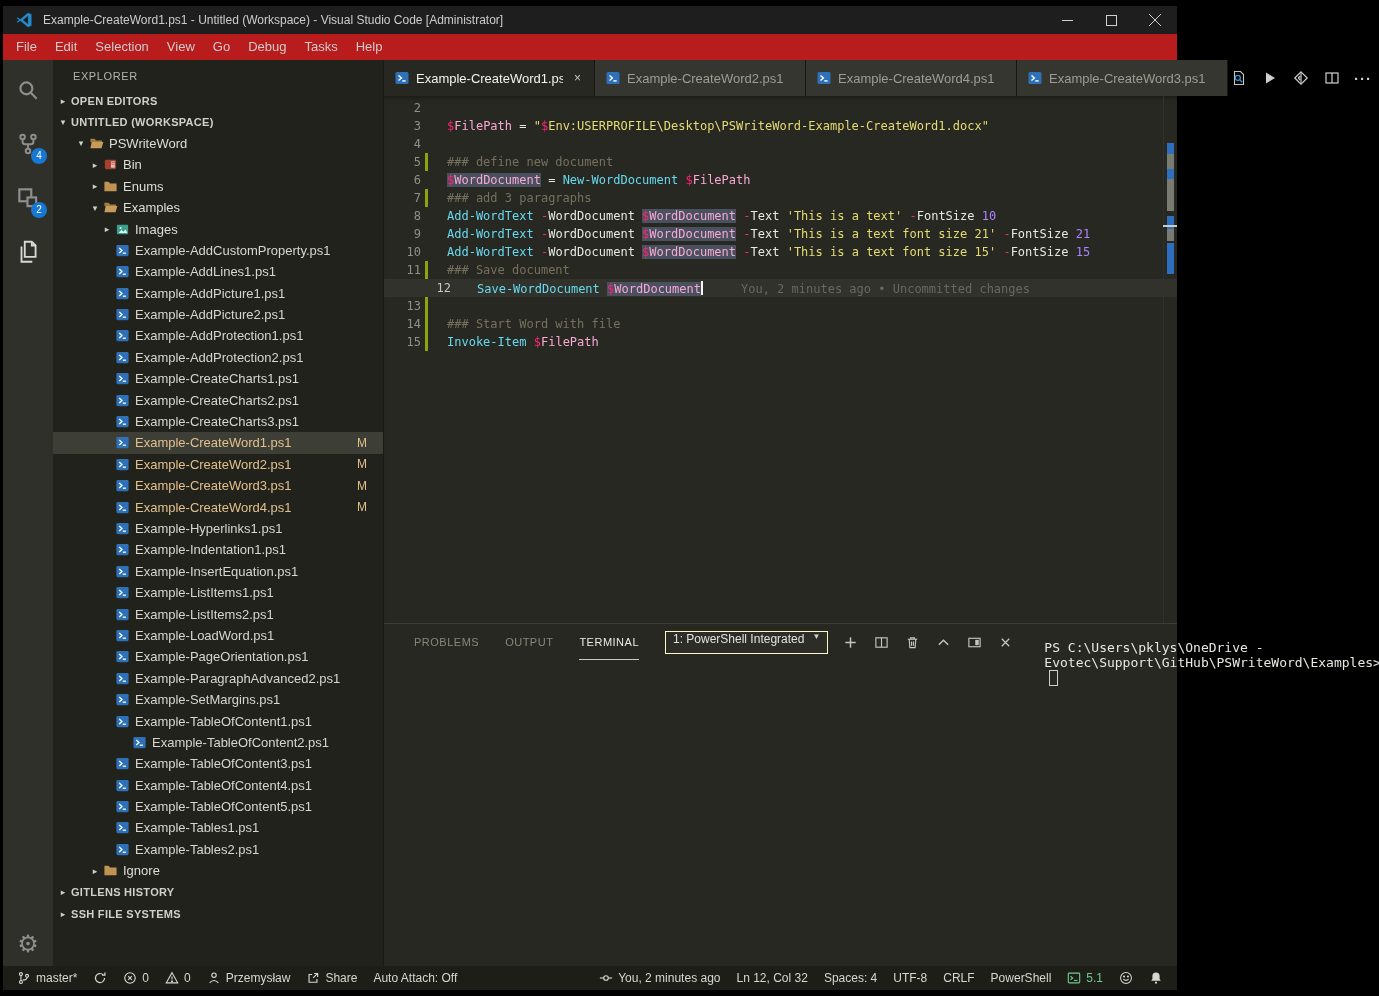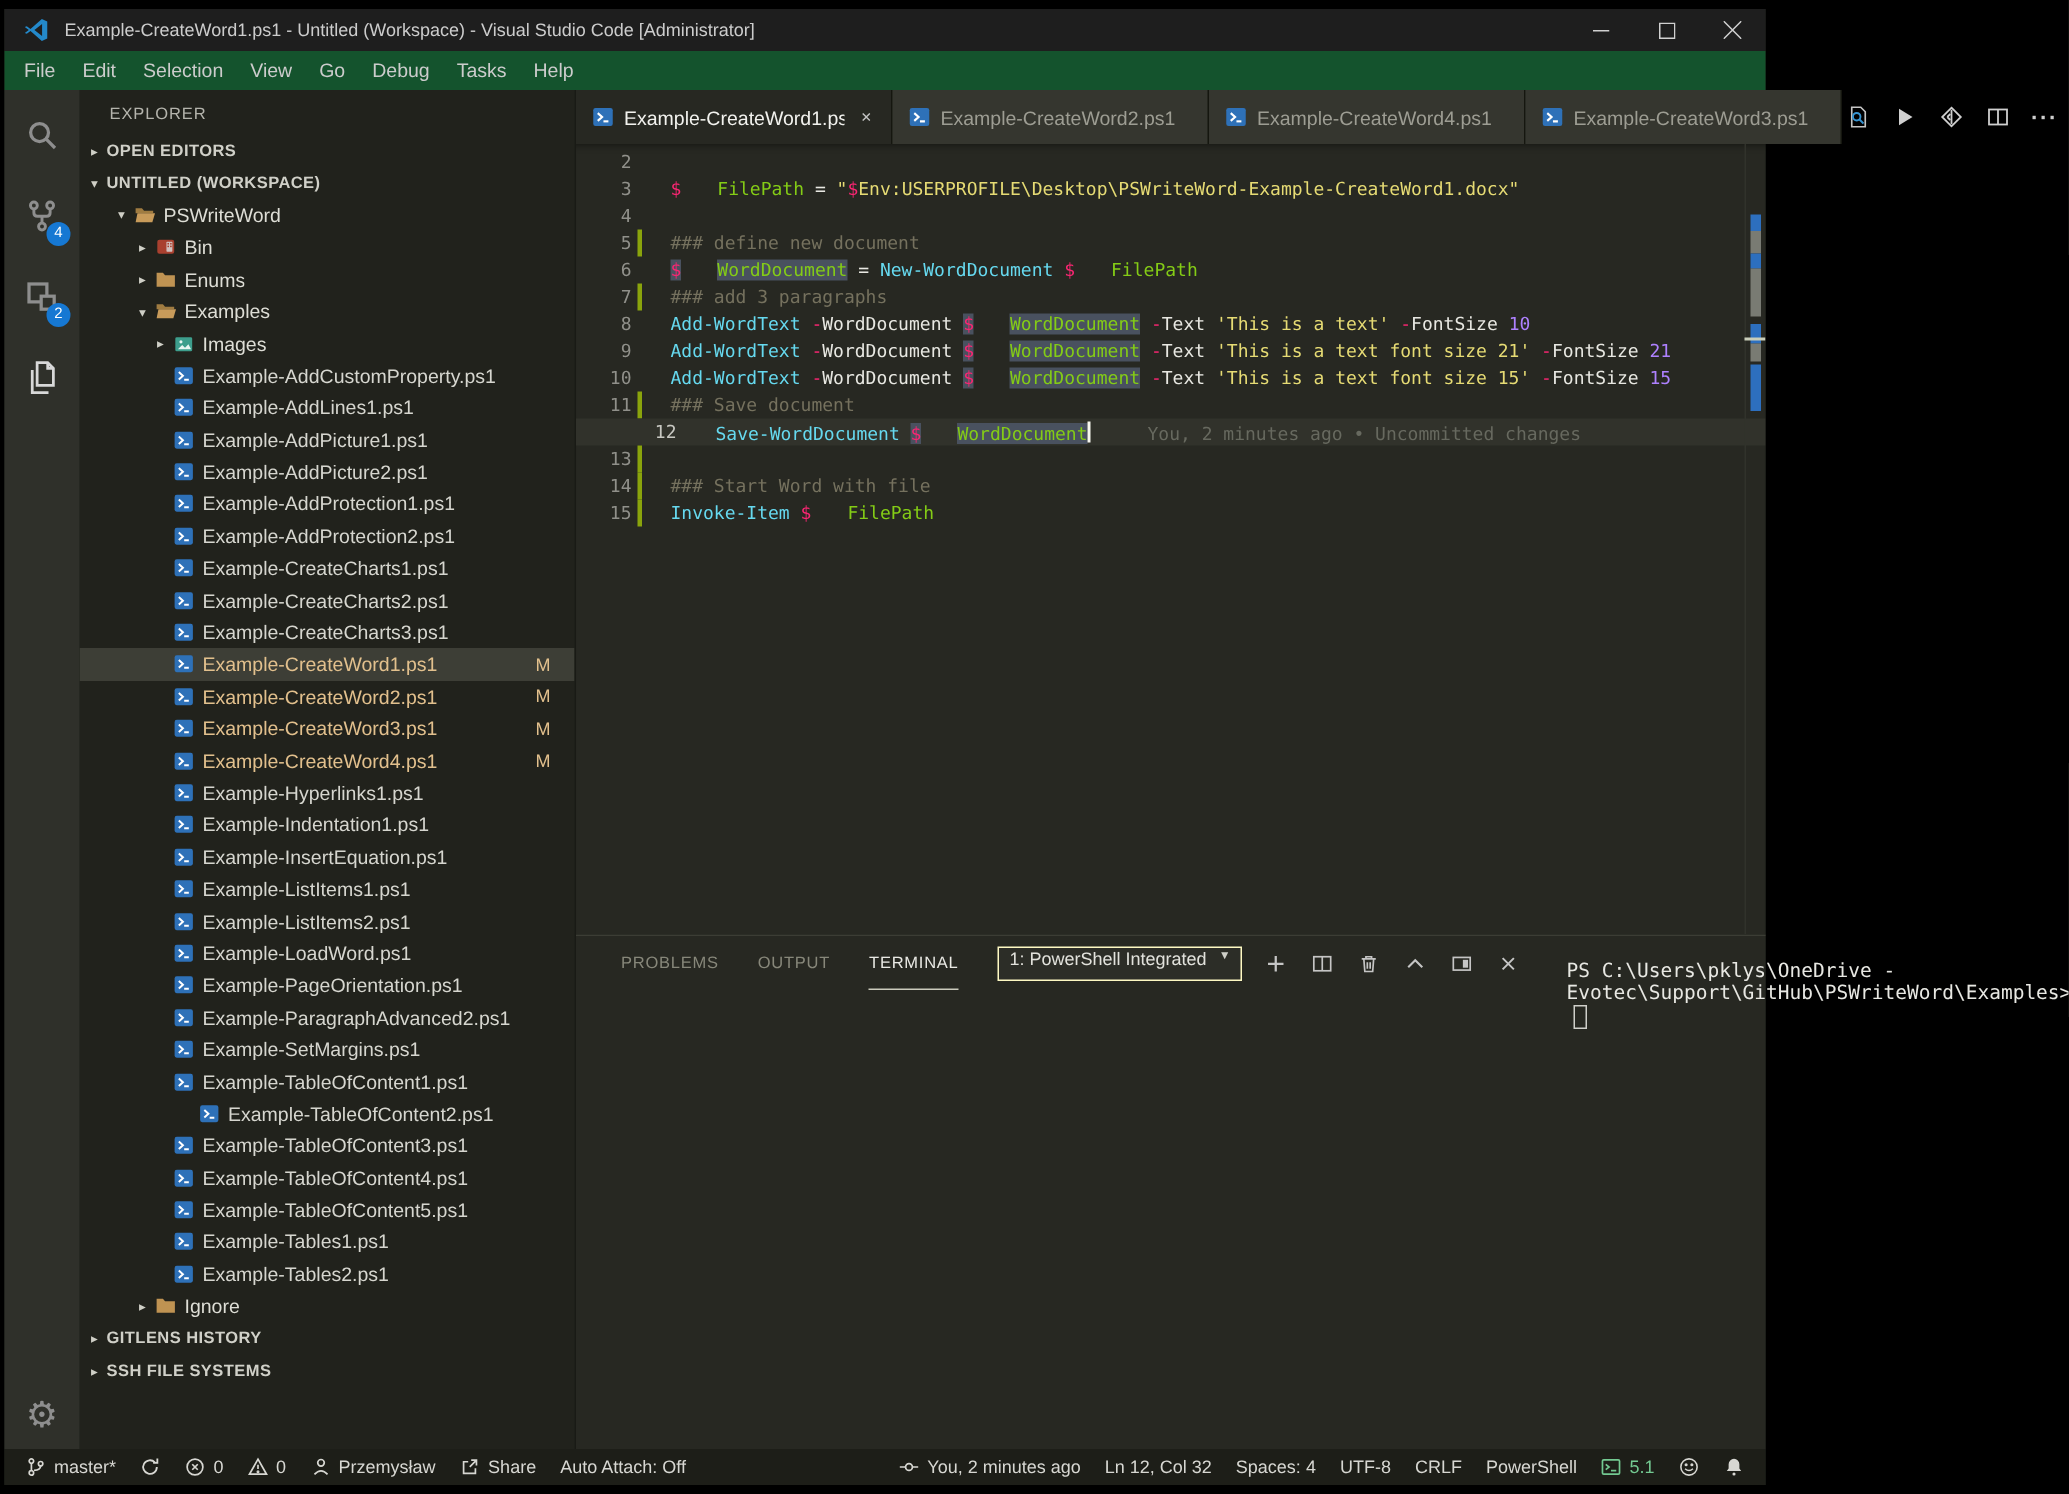--- a/index.html
+++ b/index.html
@@ -8,21 +8,21 @@
   .window { width:1174px; height:984px; display:flex; flex-direction:column; background:#272822; }
 
   
   .titlebar { height:28px; background:#1e1e1e; display:flex; align-items:center; flex:0 0 auto; }
   .titlebar .logo { width:18px; height:18px; margin:0 10px 0 12px; }
   .titlebar .title { color:#cccccc; font-size:12px; white-space:nowrap; }
   .win-controls { margin-left:auto; display:flex; height:100%; }
   .win-btn { width:44px; display:flex; align-items:center; justify-content:center; color:#d0d0d0; cursor:pointer; }
 
   
-  .menubar { height:26px; background:#14532d; display:flex; align-items:center; padding-left:4px; flex:0 0 auto; }
+  .menubar { height:26px; background:#b91c1c; display:flex; align-items:center; padding-left:4px; flex:0 0 auto; }
   .menu-item { color:#cccccc; font-size:13px; padding:0 9px; line-height:26px; cursor:default; }
 
   
   .main { flex:1 1 auto; display:flex; min-height:0; }
 
   
   .activitybar { width:50px; background:#2f302a; display:flex; flex-direction:column; align-items:center; flex:0 0 auto; }
   .ab-item { width:48px; height:48px; margin-top:6px; display:flex; align-items:center; justify-content:center; position:relative; cursor:pointer; }
   .ab-item svg { width:26px; height:26px; }
   .ab-badge { position:absolute; right:5px; bottom:4px; min-width:16px; height:16px; border-radius:8px; background:#1678d3; color:#fff; font-size:10px; line-height:16px; text-align:center; }
@@ -65,21 +65,21 @@
   .codearea { height:527px; flex:0 0 auto; position:relative; background:#272822; overflow:hidden; box-shadow:inset 0 6px 6px -6px rgba(0,0,0,0.6); }
   .code-lines { position:absolute; top:3px; left:0; right:0; }
   .cl { height:18px; display:flex; align-items:center; position:relative; font-family:"DejaVu Sans Mono", monospace; font-size:12px; }
   .cl.cur { background:#31322b;padding-left:30px; }
   .lnum { width:37px; flex:0 0 auto; text-align:right; color:#90908a; font-size:12px; }
   .cl.cur .lnum { color:#c8c8c2; }
   .gbar { width:26px; flex:0 0 auto; align-self:stretch; position:relative; }
   .gbar.on::before { content:""; position:absolute; left:4px; top:0; bottom:0; width:3px; background:#8aa40c; }
   .lc { white-space:pre; }
   .tok.c { color:#75715E; } .tok.m { color:#66D9EF; } .tok.s { color:#E6DB74; }
-  .tok.d { color:#F92672; } .tok.v { color:#84cc16;margin-left:24px; } .tok.p { color:#e8e8e2; }
+  .tok.d { color:#F92672; } .tok.v { color:#f9a8d4; } .tok.p { color:#e8e8e2; }
   .tok.o { color:#F92672; } .tok.n { color:#AE81FF; }
   .tok.hl { background:#49515f; }
   .caret { display:inline-block; width:2px; height:14px; background:#f8f8f0; vertical-align:-2px; }
   .gitlens { color:#67695f; margin-left:38px; font-size:12px; }
   .ruler { position:absolute; top:0; right:0; bottom:0; width:14px; border-left:1px solid #31322b; }
   .ruler i { position:absolute; right:3px; width:7px; display:block; }
   .mk-b { background:#2d6fbe; } .mk-g { background:#8f9088; opacity:.8; }
   .mk-l { right:0 !important; width:14px !important; background:#c9cdb9; }
 
   

